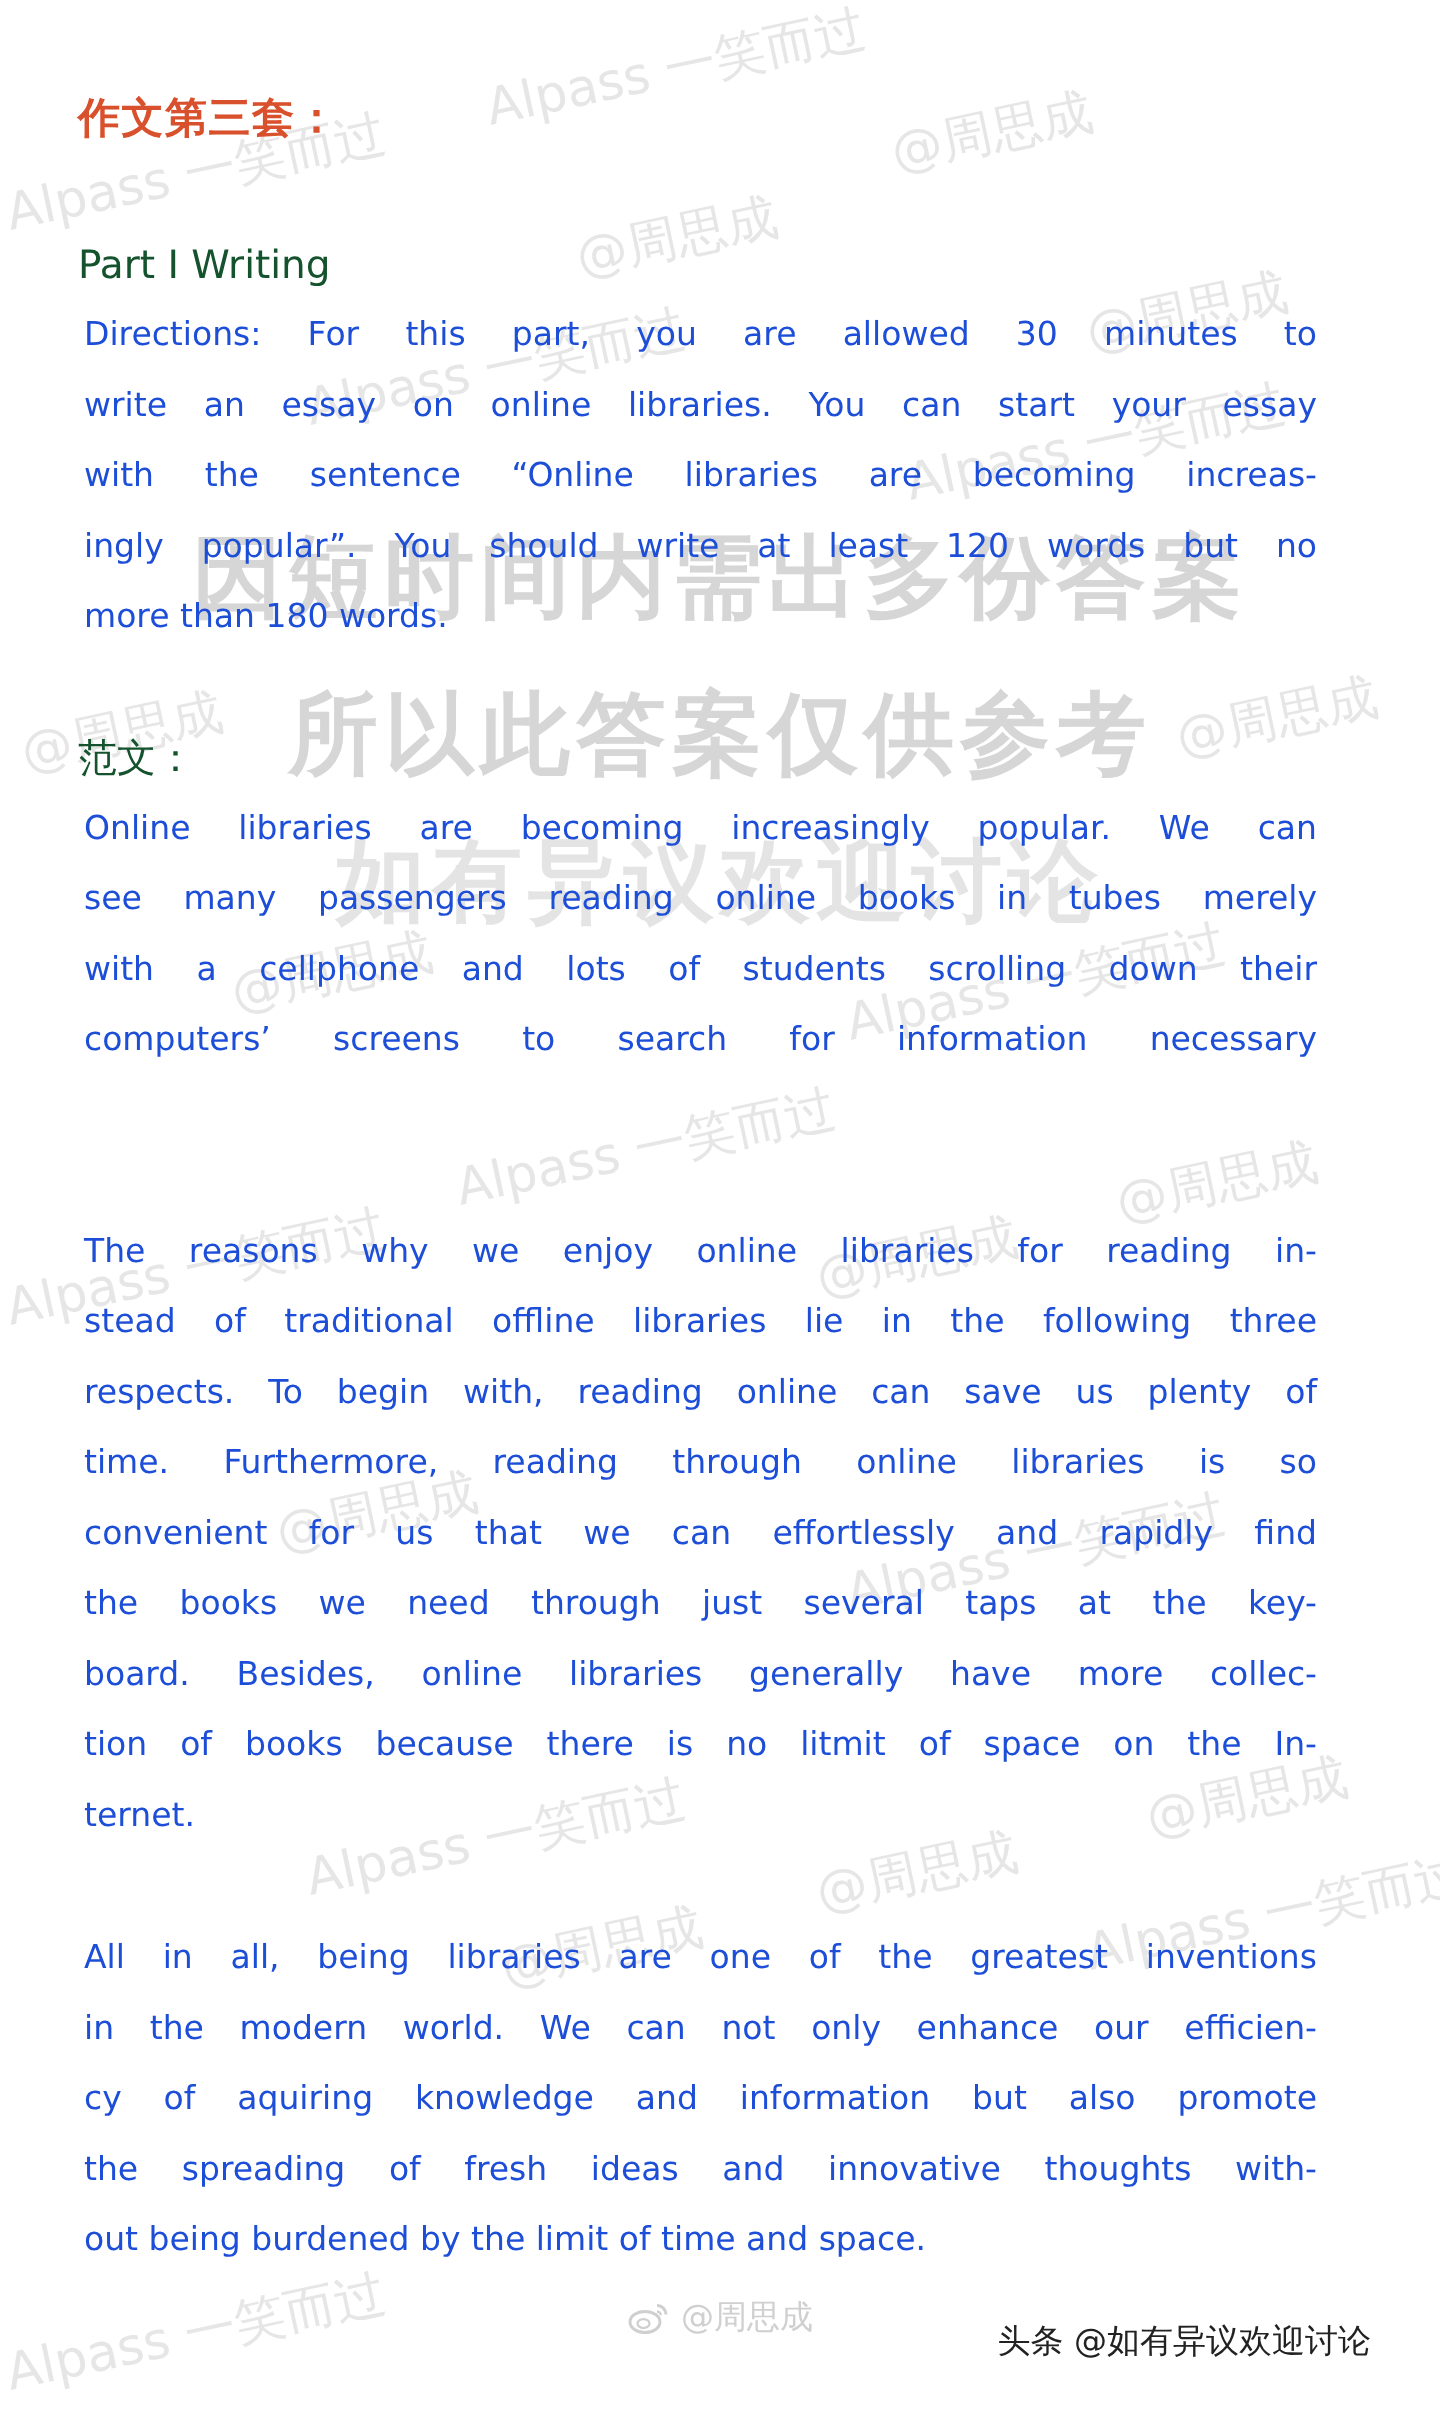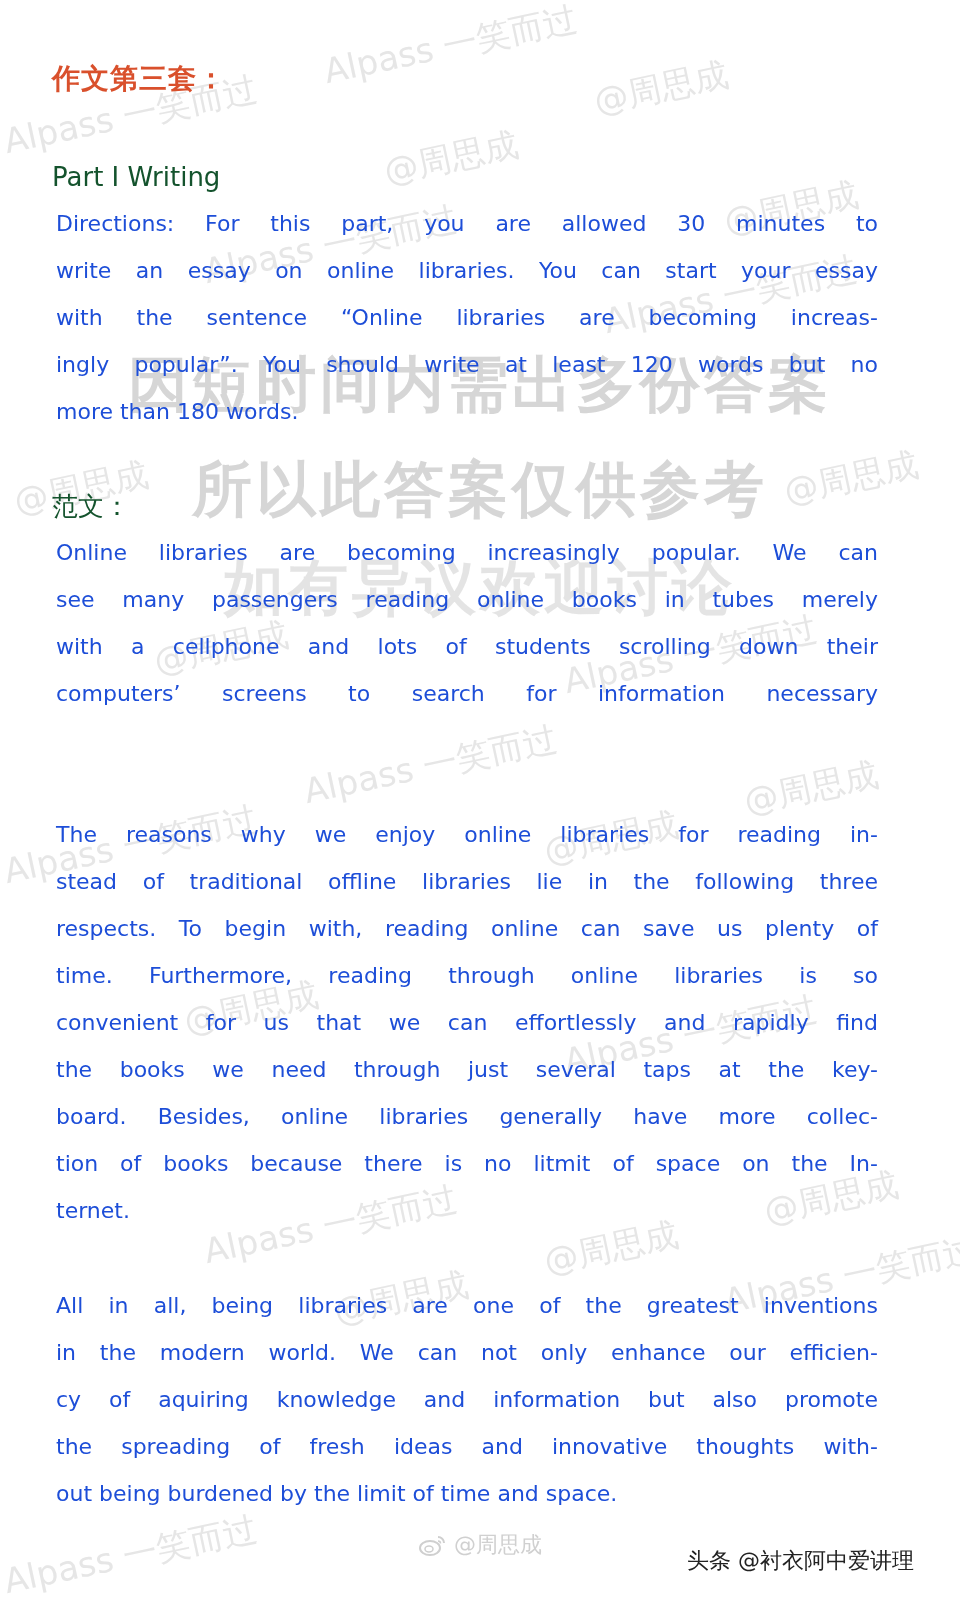--- a/index.html
+++ b/index.html
@@ -86,14 +86,14 @@
   <div class="weibo">
     <svg class="weibo-icon" viewBox="0 0 30 24">
       <ellipse cx="12" cy="15" rx="10" ry="7" fill="none" stroke="#cfcfcf" stroke-width="2"></ellipse>
       <ellipse cx="11" cy="16" rx="4" ry="3" fill="none" stroke="#cfcfcf" stroke-width="1.5"></ellipse>
       <path d="M20 4 a6 6 0 0 1 6 6" fill="none" stroke="#cfcfcf" stroke-width="2"></path>
       <path d="M20 8 a2.5 2.5 0 0 1 2.5 2.5" fill="none" stroke="#cfcfcf" stroke-width="1.5"></path>
     </svg>
     <span>@周思成</span>
   </div>
 
-  <div class="credit">头条 @衬衣阿中爱讲理</div>
+  <div class="credit">头条 @如有异议欢迎讨论</div>
 </div>
 
 </body></html>

